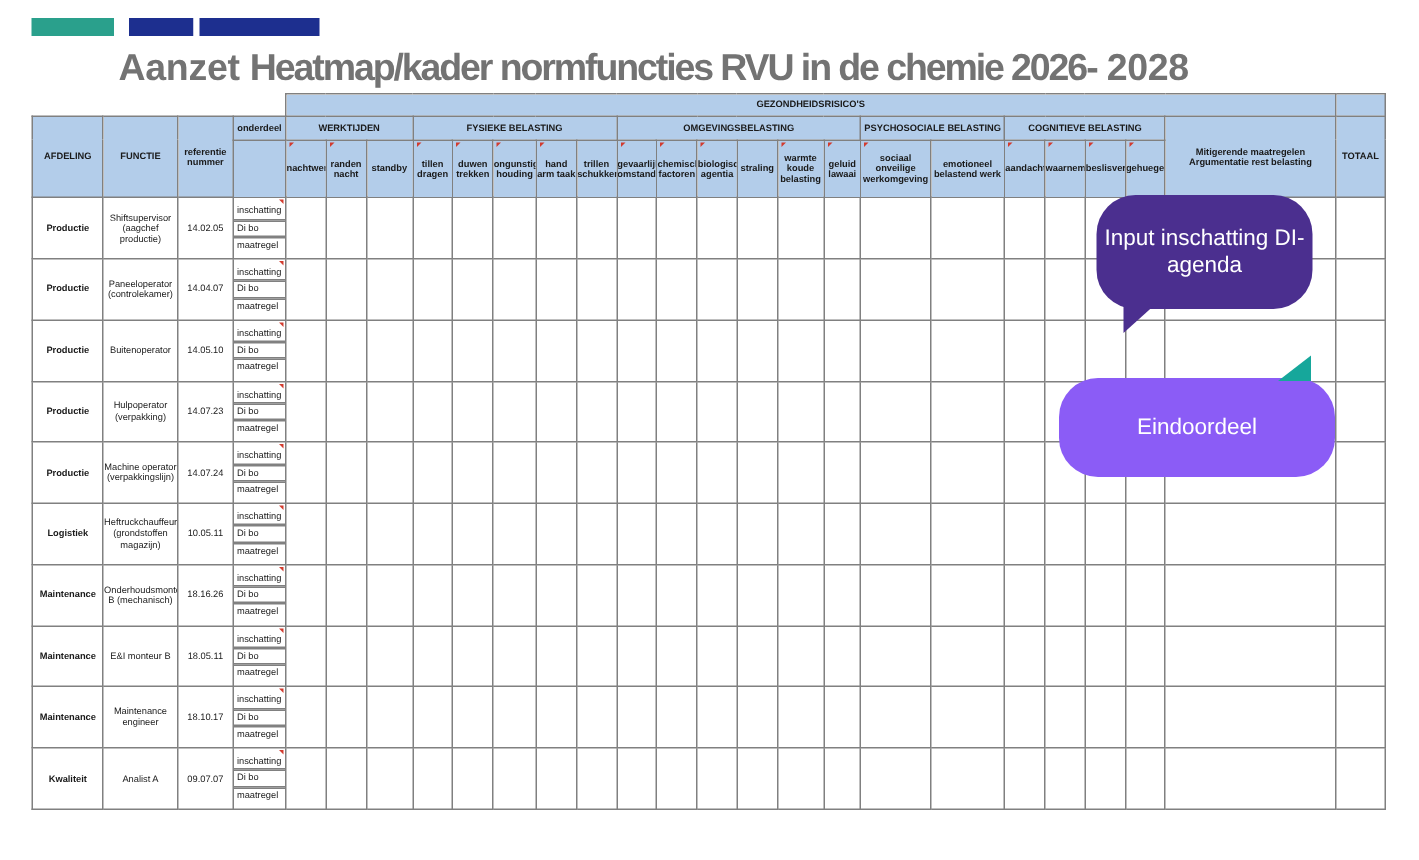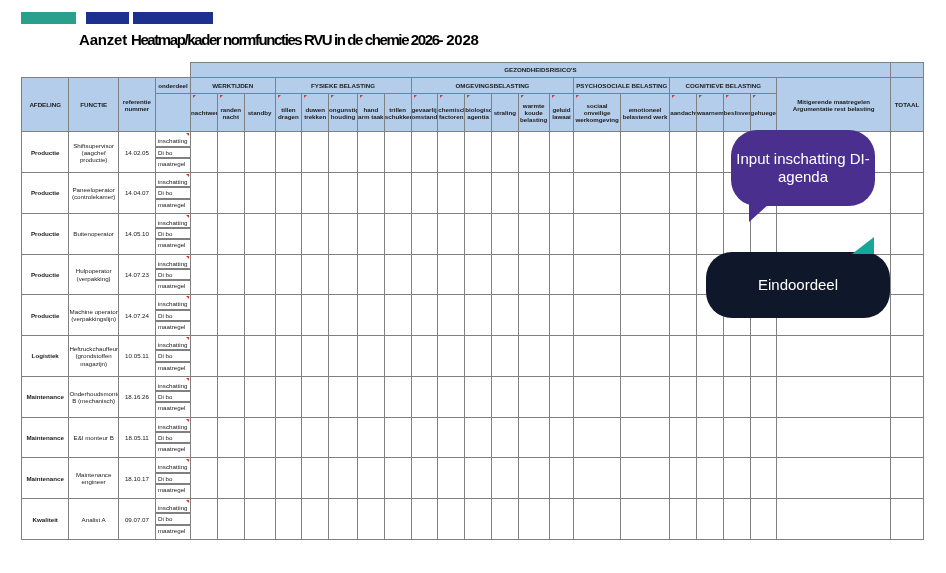--- a/index.html
+++ b/index.html
@@ -8,22 +8,22 @@
 
   
   .topbar{position:absolute;top:12px;left:21px;height:12px;display:flex;}
   .topbar .seg1{width:55px;background:#2aa08c;}
   .topbar .seg2{width:10px;background:#ffffff;}
   .topbar .seg3{width:43px;background:#1d2f8f;}
   .topbar .seg4{width:4px;background:#ffffff;}
   .topbar .seg5{width:80px;background:#1d2f8f;}
 
   
-  .title{position:absolute;top:31px;left:79px;font-size:15px;font-weight:bold;
-         color:#000000;letter-spacing:-0.2px;white-space:nowrap;}
+  .title{position:absolute;top:31px;left:79px;font-size:25px;font-weight:bold;
+         color:#737373;letter-spacing:-0.2px;white-space:nowrap;}
   .title .w{letter-spacing:-1.4px;}
 
   
   .sheet{position:absolute;top:62px;left:21px;width:903px;height:478px;
          border-collapse:collapse;table-layout:fixed;}
   .sheet td,.sheet th{border:1px solid #808080;padding:0;vertical-align:middle;
         font-size:6.2px;line-height:1.15;text-align:center;overflow:hidden;}
   .hdr-top{background:#b3cdea;font-weight:bold;font-size:6.6px;height:11px;}
   .hdr-grp{background:#b3cdea;font-weight:bold;font-size:6.4px;height:13px;}
   .hdr-sub{background:#b3cdea;font-weight:bold;font-size:5.7px;height:30px;
@@ -46,21 +46,21 @@
   .blank{background:#ffffff;}
 
   
   .callout{position:absolute;border-radius:26px;color:#ffffff;text-align:center;
            display:flex;align-items:center;justify-content:center;
            font-size:15px;line-height:1.22;}
   .callout.purple{left:731px;top:130px;width:144px;height:76px;background:#4b2f8f;}
   .callout.purple:after{content:"";position:absolute;left:18px;bottom:-16px;
            width:0;height:0;border-left:20px solid #4b2f8f;
            border-bottom:18px solid transparent;}
-  .callout.teal{left:706px;top:252px;width:184px;height:66px;background:#0f172a;}
+  .callout.teal{left:706px;top:252px;width:184px;height:66px;background:#8b5cf6;}
   .callout.teal:after{content:"";position:absolute;right:16px;top:-15px;
            width:0;height:0;border-right:22px solid #16a79b;
            border-top:17px solid transparent;}
 </style>
 </head>
 <body>
 
 <div class="topbar">
   <div class="seg1"></div>
   <div class="seg2"></div>

